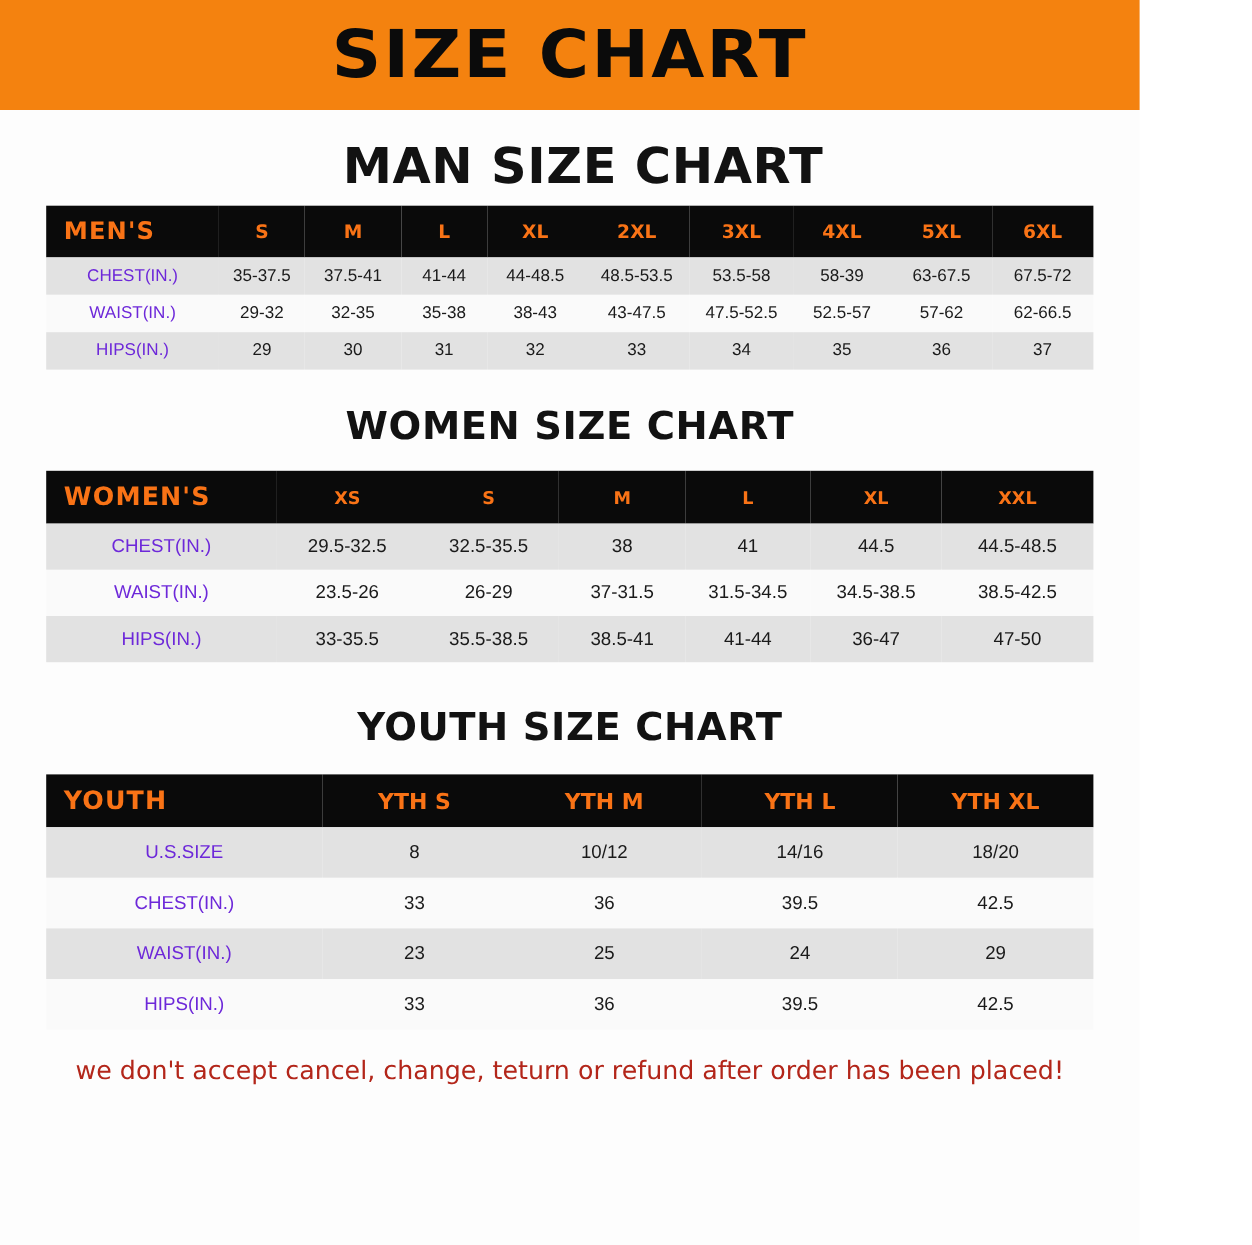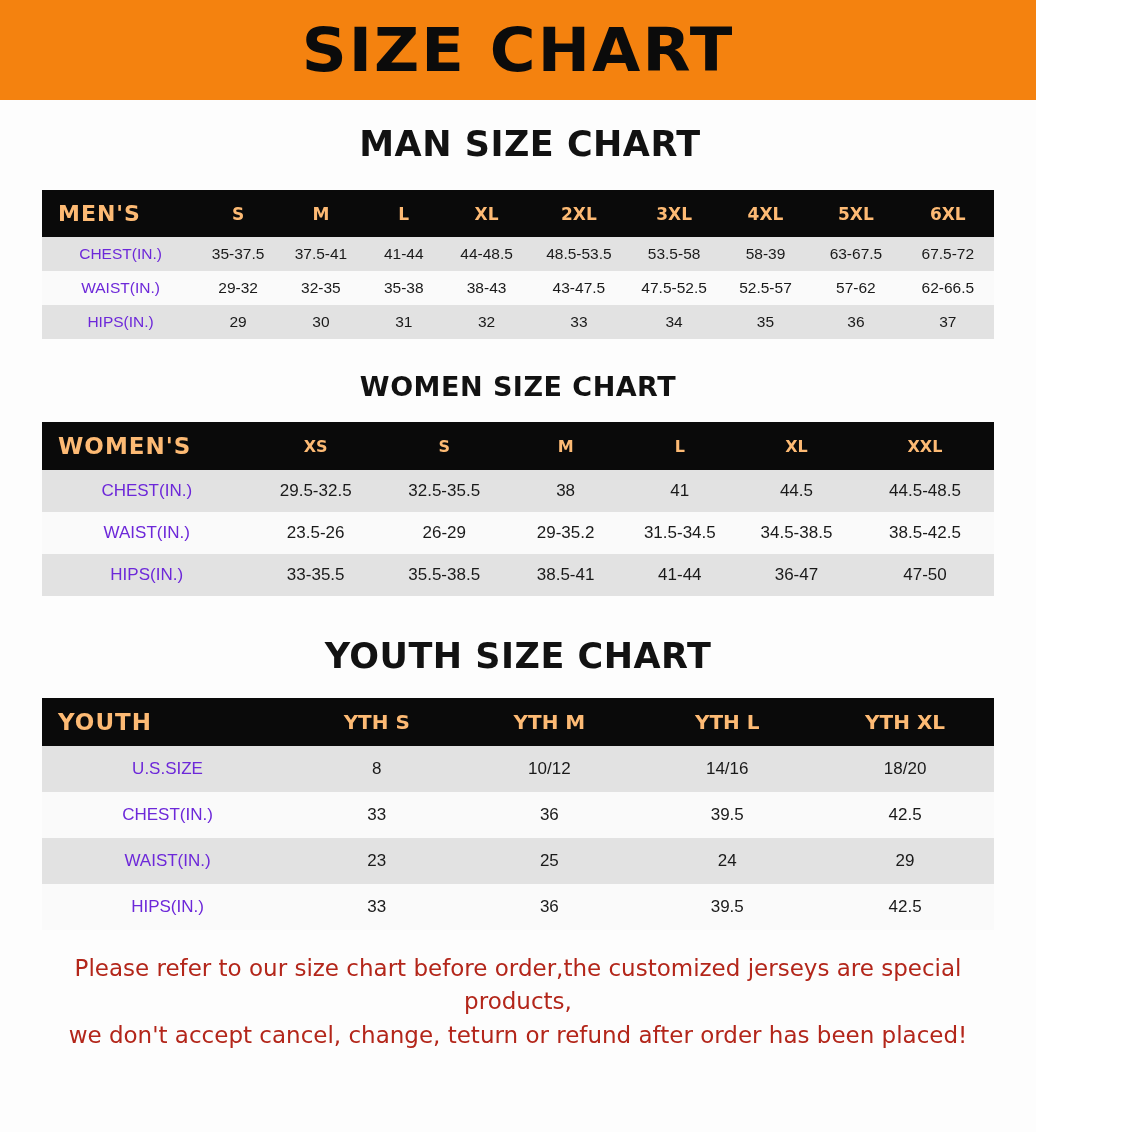--- a/index.html
+++ b/index.html
@@ -39,36 +39,36 @@
   }
 
   
   .section-title {
     text-align: center;
     font-family: "DejaVu Sans", sans-serif;
     font-weight: 700;
     color: #121212;
     letter-spacing: 0.5px;
   }
-  .t-man   { font-size: 35px; margin-top: 24px; margin-bottom: 26px; padding-left: 24px; }
-  .t-women { font-size: 27px; margin-top: 32px; margin-bottom: 20px; }
+  .t-man   { font-size: 45px; margin-top: 24px; margin-bottom: 10px; padding-left: 24px; }
+  .t-women { font-size: 35px; margin-top: 32px; margin-bottom: 20px; }
   .t-youth { font-size: 35px; margin-top: 40px; margin-bottom: 22px; }
 
   
   .table-wrap {
     margin: 0 42px;
   }
   table {
     width: 100%;
     border-collapse: collapse;
     table-layout: fixed;
   }
   thead th {
     background: #0a0a0a;
-    color: #fdba74;
+    color: #f97316;
     font-family: "DejaVu Sans", sans-serif;
     font-weight: 700;
     text-align: center;
     padding: 11px 2px;
   }
   thead th.row-label {
     text-align: left;
     padding-left: 16px;
     letter-spacing: 1px;
   }
@@ -220,21 +220,21 @@
           <td>32.5-35.5</td>
           <td>38</td>
           <td>41</td>
           <td>44.5</td>
           <td>44.5-48.5</td>
         </tr>
         <tr class="plain">
           <td class="row-label">WAIST(IN.)</td>
           <td>23.5-26</td>
           <td>26-29</td>
-          <td>29-35.2</td>
+          <td>37-31.5</td>
           <td>31.5-34.5</td>
           <td>34.5-38.5</td>
           <td>38.5-42.5</td>
         </tr>
         <tr class="shade">
           <td class="row-label">HIPS(IN.)</td>
           <td>33-35.5</td>
           <td>35.5-38.5</td>
           <td>38.5-41</td>
           <td>41-44</td>
@@ -291,17 +291,16 @@
           <td>33</td>
           <td>36</td>
           <td>39.5</td>
           <td>42.5</td>
         </tr>
       </tbody>
     </table>
   </div>
 
   <div class="note">
-    <div>Please refer to our size chart before order,the customized jerseys are special products,</div>
     <div>we don't accept cancel, change, teturn or refund after order has been placed!</div>
   </div>
 
 </div>
 
 </body></html>

